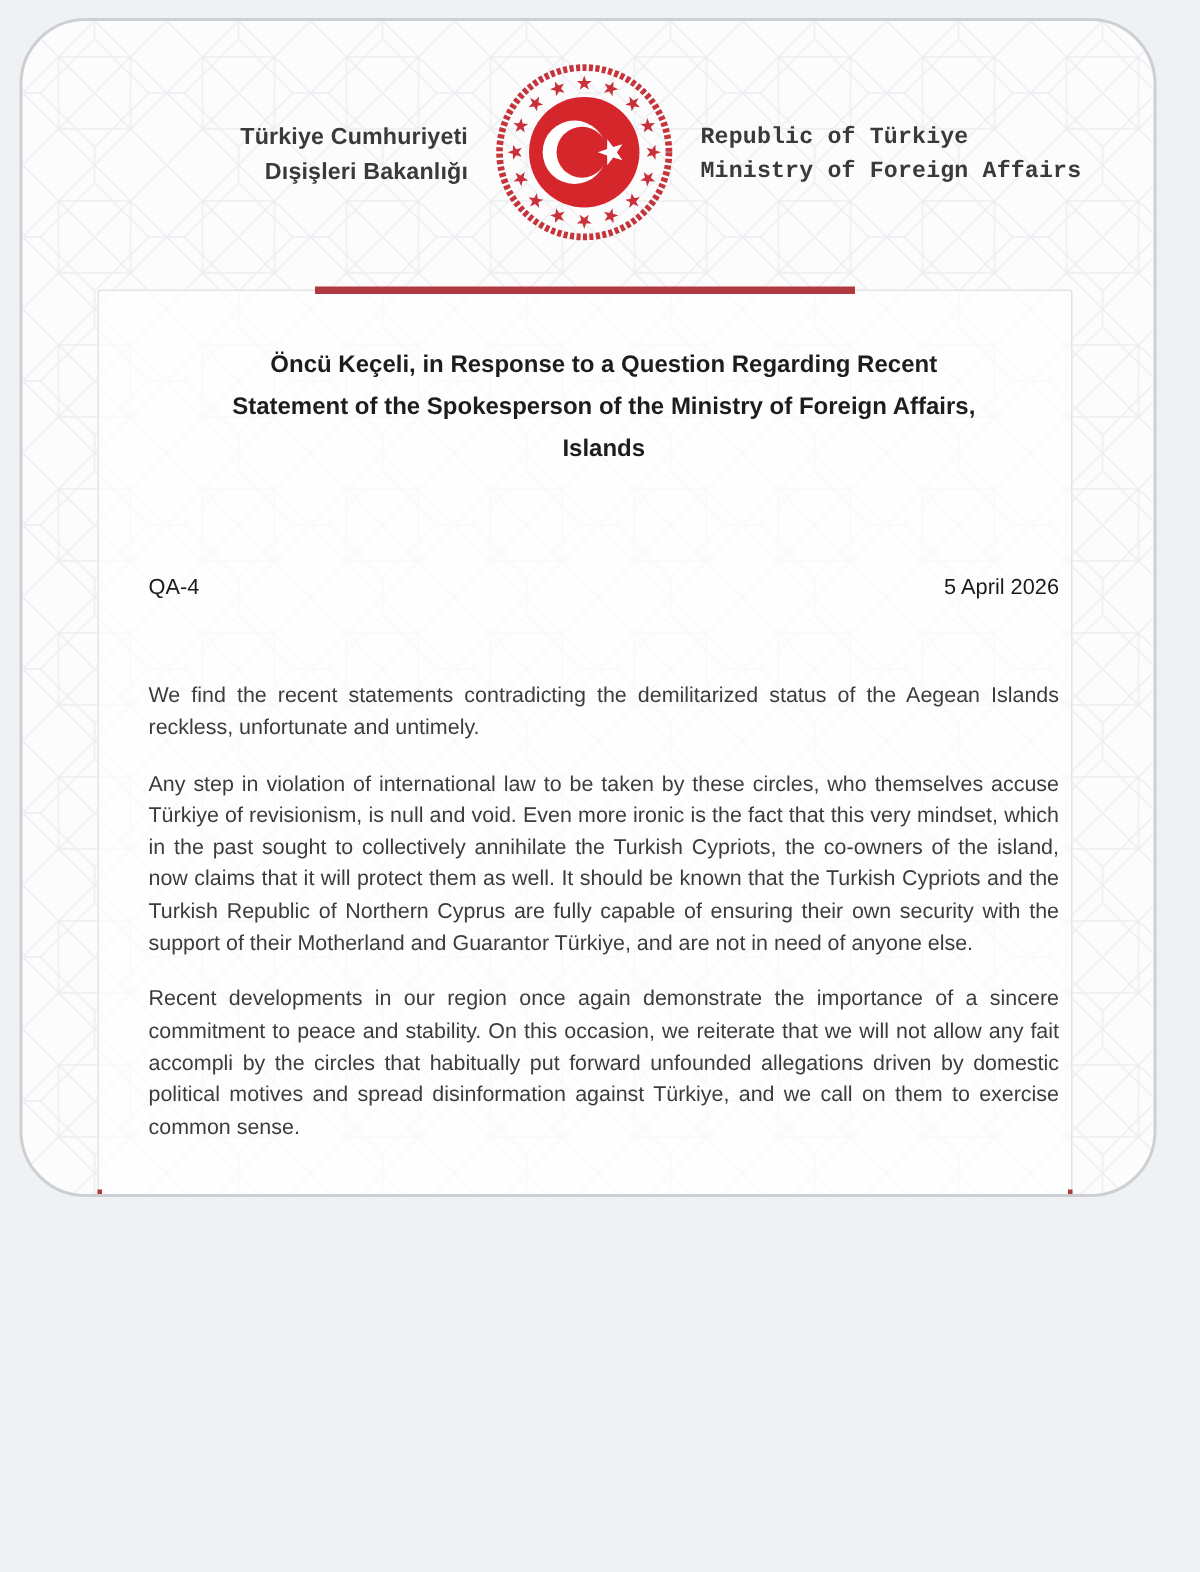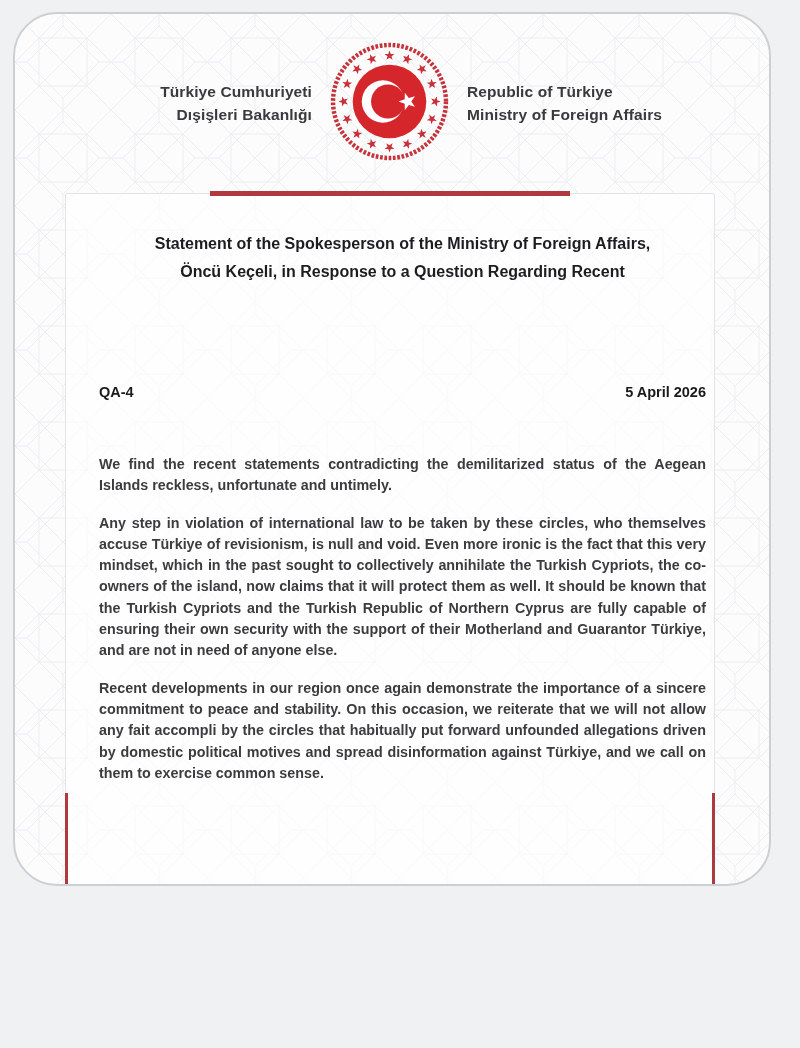--- a/index.html
+++ b/index.html
@@ -1,47 +1,47 @@
 <!DOCTYPE html>
 <html><head>
 <meta charset="utf-8">
 <style>
   html,body{margin:0;padding:0;background:#fff;}
   .page{position:relative;width:800px;height:1048px;background:#f0f1f3;
         font-family:"Liberation Sans",sans-serif;overflow:hidden;}
-  .panel{position:absolute;left:13px;top:12px;width:758px;height:874px;
+  .panel{position:absolute;left:13px;top:12px;width:758px;height:786px;
          background:#fcfcfd;border:2px solid #ccd0d4;border-radius:44px;
          overflow:hidden;box-sizing:border-box;}
   .pattern-svg{position:absolute;left:0;top:0;width:100%;height:100%;}
 
   
   .header-left{position:absolute;top:66px;left:30px;width:267px;text-align:right;
                font-size:15.5px;font-weight:700;color:#3a3a3c;line-height:23px;
                white-space:pre-line;letter-spacing:.1px;}
   .header-right{position:absolute;top:66px;left:452px;width:280px;text-align:left;
                font-size:15.5px;font-weight:700;color:#3a3a3c;line-height:23px;
-               white-space:pre-line;letter-spacing:.1px;}
+               white-space:pre-line;letter-spacing:.1px;font-family:Liberation Mono, monospace;}
   .emblem{position:absolute;left:314px;top:27px;width:121px;height:121px;}
 
   
   .card{position:absolute;left:50px;top:179px;width:650px;height:803px;
         background:rgba(255,255,255,.62);border:1px solid #e3e4e7;
         border-radius:2px;box-sizing:border-box;}
   .top-bar{position:absolute;left:195px;top:177px;width:360px;height:5px;
            background:#b0393f;}
 
   
   .title{position:absolute;left:84px;top:216px;width:607px;text-align:center;
          font-size:16px;font-weight:700;color:#1d1d1f;line-height:28px;}
   .title div{white-space:nowrap;}
   .qa-row{position:absolute;left:84px;top:370px;width:607px;display:flex;
-          justify-content:space-between;font-size:14.5px;font-weight:700;color:#1a1a1a;}
+          justify-content:space-between;font-size:14.5px;font-weight:400;color:#1a1a1a;}
   .body-text{position:absolute;left:84px;top:440px;width:607px;
              font-size:14.3px;color:#3c3c3e;line-height:21.3px;
-             text-align:justify;font-weight:bold;}
+             text-align:justify;}
   .body-text p{margin:0 0 16px 0;}
 
   
   .bracket-v{position:absolute;top:779px;width:3px;height:203px;background:#b0393f;}
   .bracket-v.left{left:50px;}
   .bracket-v.right{left:697px;}
   .footer-line{position:absolute;left:50px;top:972px;width:650px;height:17px;
                display:flex;align-items:center;}
   .seg-red{flex:1;height:3px;background:#b0393f;align-self:center;}
   .seg-gray{width:70px;height:2px;background:#dfe1e4;align-self:center;}
@@ -104,22 +104,23 @@
       <use href="#star-u" transform="translate(78 60) rotate(-90) scale(9)" fill="#ffffff"></use>
     </svg>
 
     <div class="header-right">Republic of Türkiye
 Ministry of Foreign Affairs</div>
 
     <div class="card"></div>
     <div class="top-bar"></div>
 
     <div class="title">
+        <div>Öncü Keçeli, in Response to a Question Regarding Recent</div>
         <div>Statement of the Spokesperson of the Ministry of Foreign Affairs,</div>
-        <div>Öncü Keçeli, in Response to a Question Regarding Recent</div>
+        <div>Islands</div>
       </div>
 
     <div class="qa-row">
       <span>QA-4</span>
       <span>5 April 2026</span>
     </div>
 
     <div class="body-text">
         <p>We find the recent statements contradicting the demilitarized status of the Aegean Islands reckless, unfortunate and untimely.</p>
         <p>Any step in violation of international law to be taken by these circles, who themselves accuse Türkiye of revisionism, is null and void. Even more ironic is the fact that this very mindset, which in the past sought to collectively annihilate the Turkish Cypriots, the co-owners of the island, now claims that it will protect them as well. It should be known that the Turkish Cypriots and the Turkish Republic of Northern Cyprus are fully capable of ensuring their own security with the support of their Motherland and Guarantor Türkiye, and are not in need of anyone else.</p>

